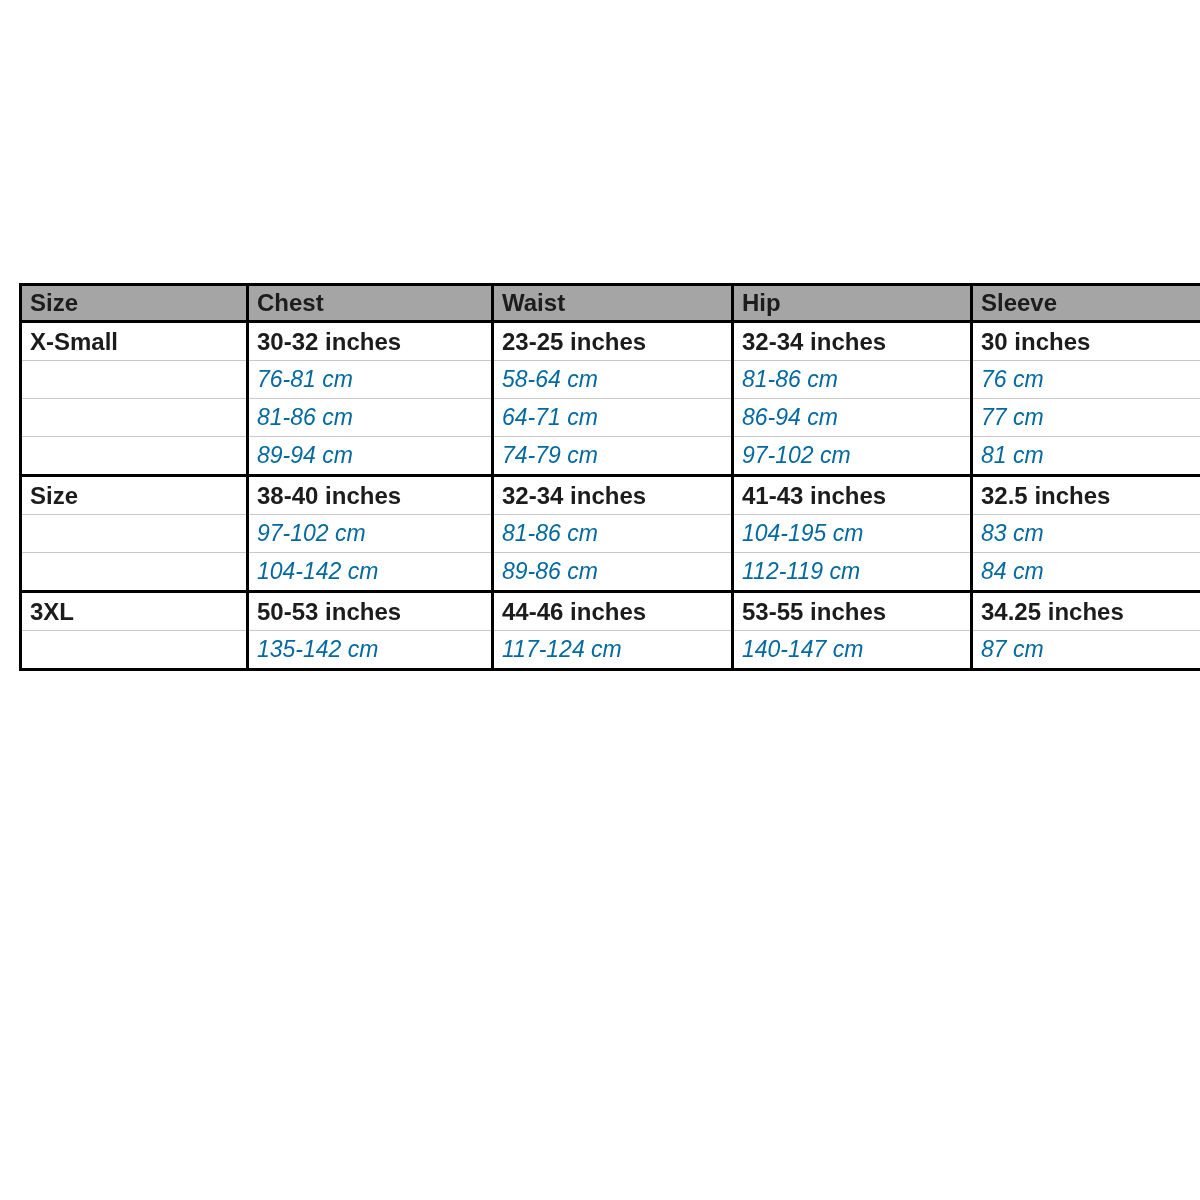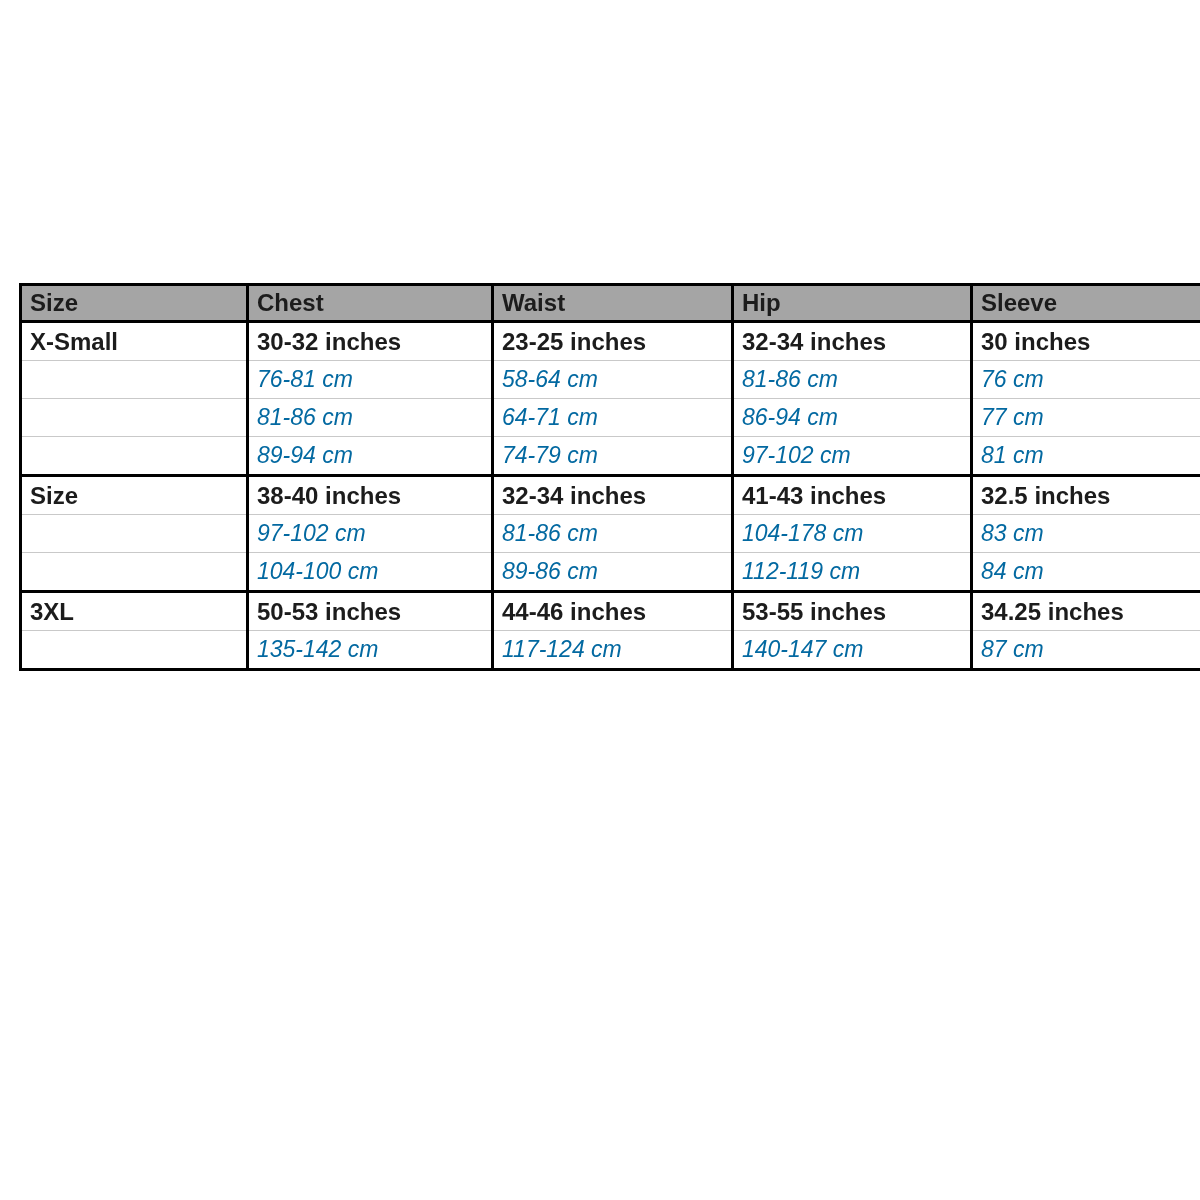--- a/index.html
+++ b/index.html
@@ -127,27 +127,27 @@
         <td>Size</td>
         <td>38-40 inches</td>
         <td>32-34 inches</td>
         <td>41-43 inches</td>
         <td>32.5 inches</td>
       </tr>
       <tr class="row-cm">
         <td></td>
         <td>97-102 cm</td>
         <td>81-86 cm</td>
-        <td>104-178 cm</td>
+        <td>104-195 cm</td>
         <td>83 cm</td>
       </tr>
 
       <tr class="row-cm">
         <td></td>
-        <td>104-100 cm</td>
+        <td>104-142 cm</td>
         <td>89-86 cm</td>
         <td>112-119 cm</td>
         <td>84 cm</td>
       </tr>
 
 
       <tr class="row-in">
         <td>3XL</td>
         <td>50-53 inches</td>
         <td>44-46 inches</td>

